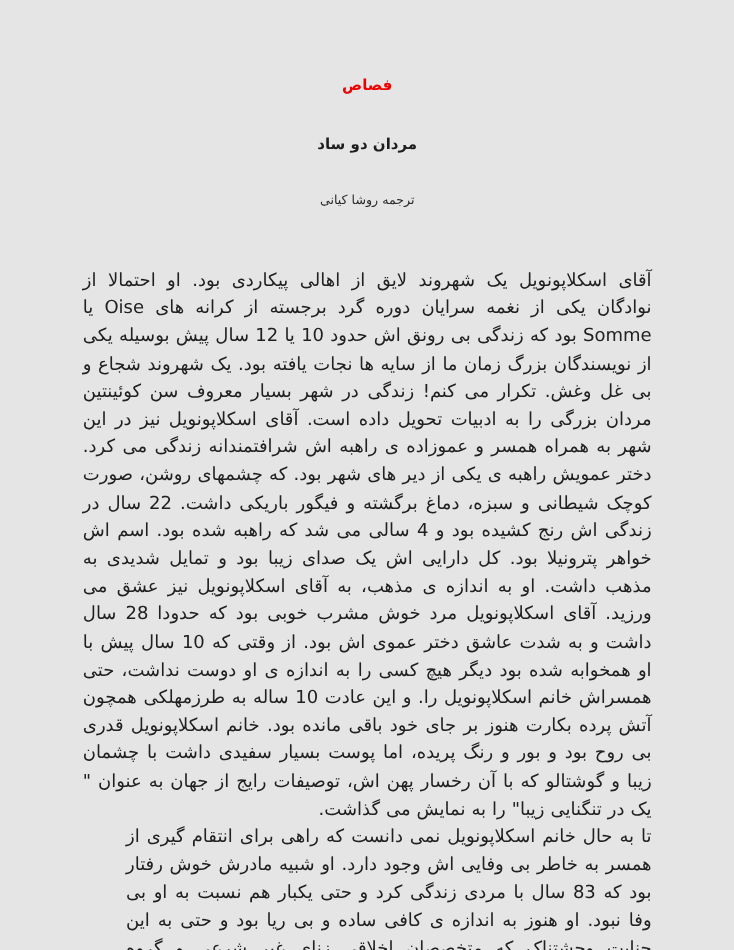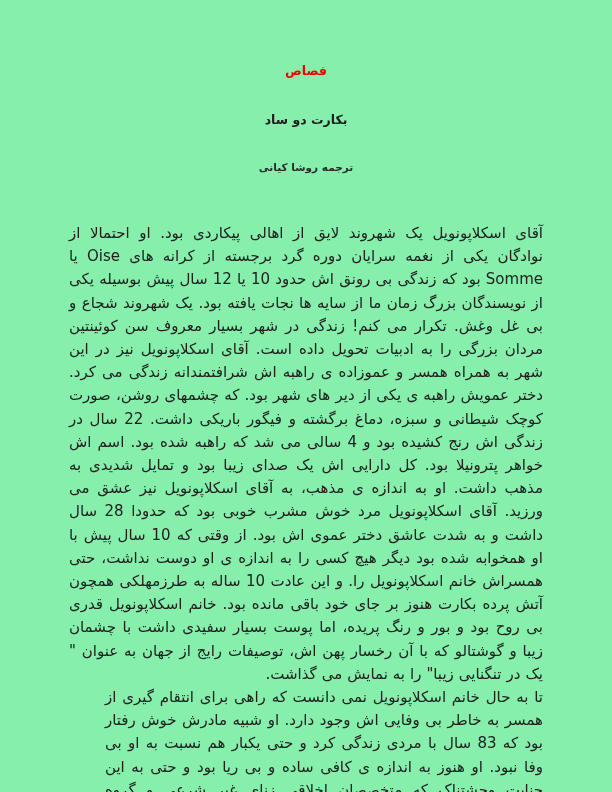--- a/index.html
+++ b/index.html
@@ -14,21 +14,21 @@
     overflow: hidden;
     font-family: "DejaVu Sans", "Liberation Sans", sans-serif;
     color: #1a1a1a;
     -webkit-font-smoothing: antialiased;
   }
 
   .page {
     position: relative;
     width: 612px;
     height: 792px;
-    background: #86efac;
+    background: #e5e5e5;
     box-sizing: border-box;
   }
 
   .doc-title {
     position: absolute;
     left: 0;
     right: 0;
     top: 62px;
     text-align: center;
     font-size: 12.5px;
@@ -50,21 +50,21 @@
     line-height: 20px;
   }
 
   .doc-translator {
     position: absolute;
     left: 0;
     right: 0;
     top: 158px;
     text-align: center;
     font-size: 10.5px;
-    font-weight: bold;
+    font-weight: normal;
     color: #2a2a2a;
     line-height: 18px;
   }
 
   .body-block {
     position: absolute;
     top: 222px;
     right: 69px;
     left: 69px;
     width: 474px;
@@ -91,21 +91,21 @@
     margin-left: 36px;
   }
 </style>
 </head>
 <body>
 
 <div class="page">
 
   <div class="doc-title">فصاص</div>
 
-  <div class="doc-author">بکارت دو ساد</div>
+  <div class="doc-author">مردان دو ساد</div>
 
   <div class="doc-translator">ترجمه روشا کیانی</div>
 
   <div class="body-block">
     <p>آقای اسکلاپونویل یک شهروند لایق از اهالی پیکاردی بود. او احتمالا از نوادگان یکی از نغمه سرایان دوره گرد برجسته از کرانه های Oise یا Somme بود که زندگی بی رونق اش حدود 10 یا 12 سال پیش بوسیله یکی از نویسندگان بزرگ زمان ما از سایه ها نجات یافته بود. یک شهروند شجاع و بی غل وغش. تکرار می کنم! زندگی در شهر بسیار معروف سن کوئینتین مردان بزرگی را به ادبیات تحویل داده است. آقای اسکلاپونویل نیز در این شهر به همراه همسر و عموزاده ی راهبه اش شرافتمندانه زندگی می کرد. دختر عمویش راهبه ی یکی از دیر های شهر بود. که چشمهای روشن، صورت کوچک شیطانی و سبزه، دماغ برگشته و فیگور باریکی داشت. 22 سال در زندگی اش رنج کشیده بود و 4 سالی می شد که راهبه شده بود. اسم اش خواهر پترونیلا بود. کل دارایی اش یک صدای زیبا بود و تمایل شدیدی به مذهب داشت. او به اندازه ی مذهب، به آقای اسکلاپونویل نیز عشق می ورزید. آقای اسکلاپونویل مرد خوش مشرب خوبی بود که حدودا 28 سال داشت و به شدت عاشق دختر عموی اش بود. از وقتی که 10 سال پیش با او همخوابه شده بود دیگر هیچ کسی را به اندازه ی او دوست نداشت، حتی همسراش خانم اسکلاپونویل را. و این عادت 10 ساله به طرزمهلکی همچون آتش پرده بکارت هنوز بر جای خود باقی مانده بود. خانم اسکلاپونویل قدری بی روح بود و بور و رنگ پریده، اما پوست بسیار سفیدی داشت با چشمان زیبا و گوشتالو که با آن رخسار پهن اش، توصیفات رایج از جهان به عنوان " یک در تنگنایی زیبا" را به نمایش می گذاشت.</p>
     <p class="last-para">تا به حال خانم اسکلاپونویل نمی دانست که راهی برای انتقام گیری از همسر به خاطر بی وفایی اش وجود دارد. او شبیه مادرش خوش رفتار بود که 83 سال با مردی زندگی کرد و حتی یکبار هم نسبت به او بی وفا نبود. او هنوز به اندازه ی کافی ساده و بی ریا بود و حتی به این جنایت وحشتناک که متخصصان اخلاقی زنای غیر شرعی و گروه خوشایندی از مردم آن را صرفا زن نوازی می نامند، بدگمان هم نشده بود. اما همیشه یک همسر فریب خورده به زودی نقشه ای را برای خونخواهی از عامل آزردگی اش فراهم می کند. چنانکه دوست ندارد هیچ کسی را</p>
   </div>
 
 </div>
 

